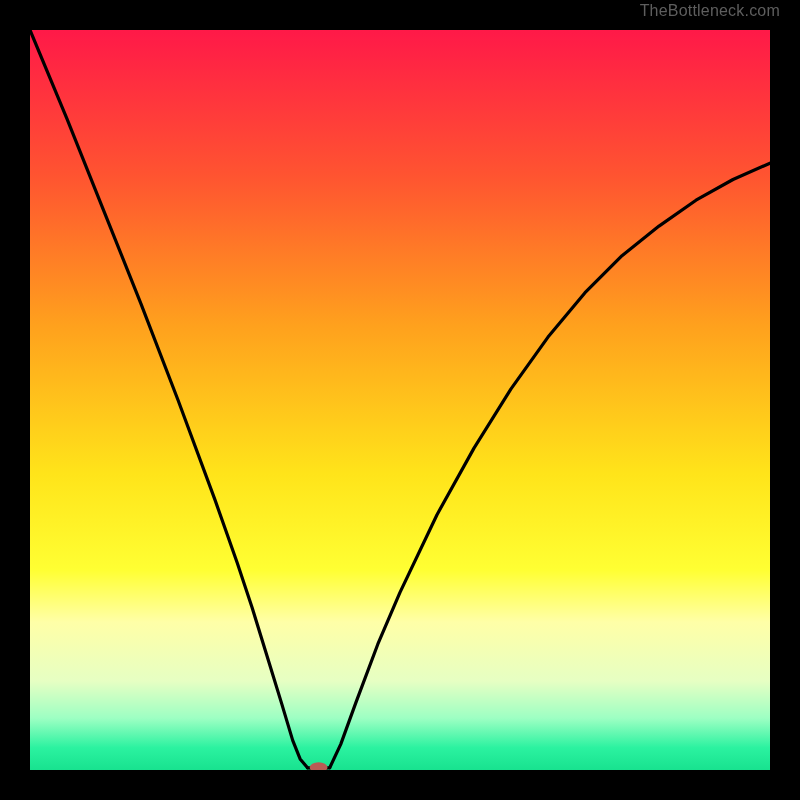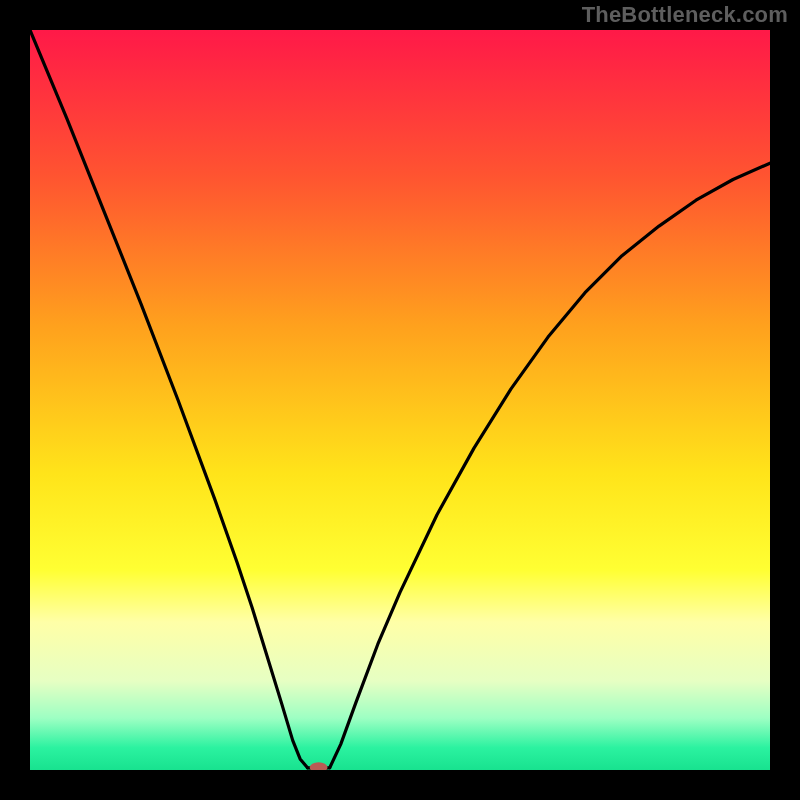--- a/index.html
+++ b/index.html
@@ -13,24 +13,24 @@
   }
   .frame {
     position: relative;
     width: 800px;
     height: 800px;
     background: #000;
   }
   .watermark {
     position: absolute;
     top: 2px;
-    right: 12px;
+    right: 20px;
     color: #5e5e5e;
-    font-size: 22px;
-    font-weight: 700;
+    font-size: 16px;
+    font-weight: 400;
     letter-spacing: 0.2px;
     z-index: 5;
   }
   .plot-area {
     position: absolute;
     left: 30px;
     top: 30px;
     width: 740px;
     height: 740px;
     overflow: hidden;

